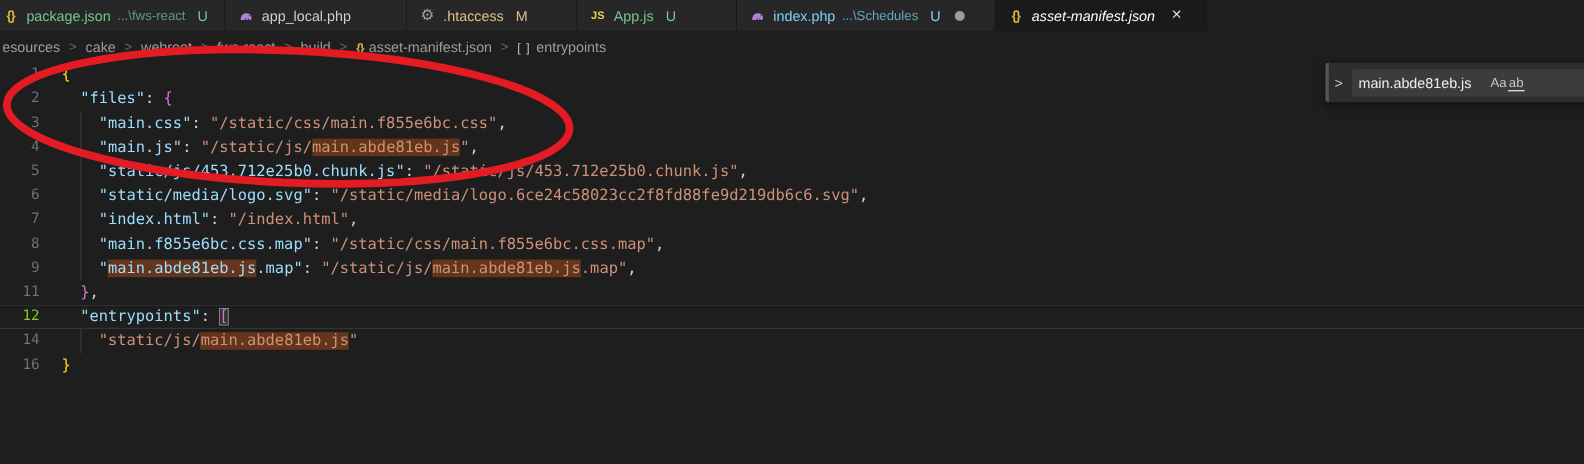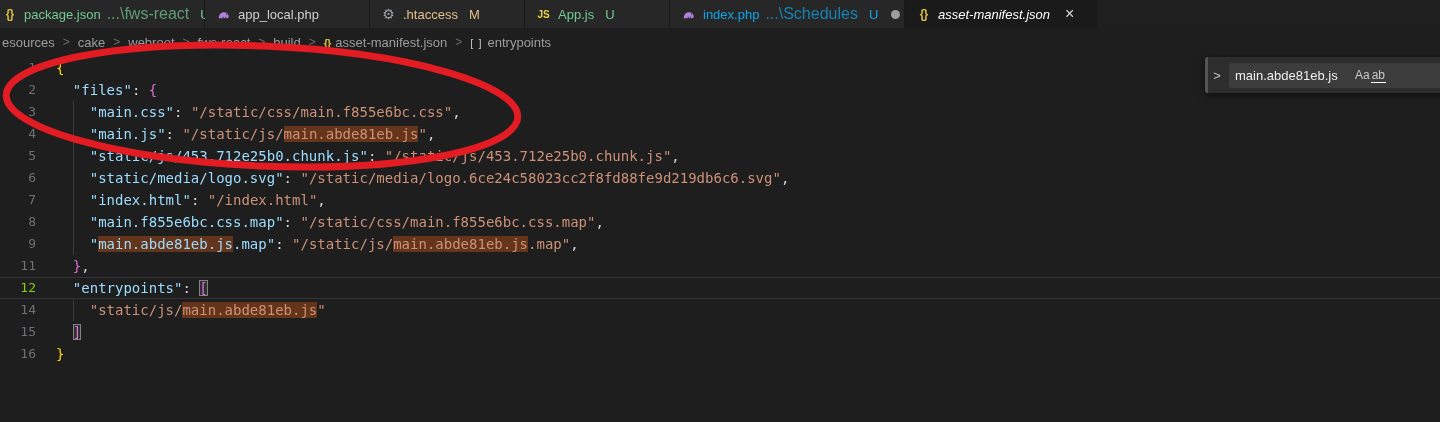--- a/index.html
+++ b/index.html
@@ -18,21 +18,21 @@
     background:#272727;border-right:1px solid #181818;
     font-size:13px;box-sizing:border-box;flex:0 0 auto;cursor:pointer;white-space:nowrap;
   }
   .tab.active{background:#1a1a1a;}
   .tab.active .tlabel{font-style:italic;}
   .ticon{width:17px;display:inline-flex;justify-content:center;align-items:center;flex:0 0 auto;}
   .tab:first-child .ticon{margin-left:-9px;}
   .g-json{color:#d7ba3d;font-weight:bold;font-size:12px;letter-spacing:-1px;}
   .g-gear{color:#9aa0a6;font-family:"DejaVu Sans",sans-serif;font-size:14px;}
   .g-js{color:#e8d44d;font-weight:bold;font-size:10px;}
-  .tdesc{font-size:16px;opacity:.72;}
+  .tdesc{font-size:12px;opacity:.72;}
   .tbadge{margin-left:5px;}
   .tdot{width:9px;height:9px;border-radius:50%;background:#9d9d9d;margin-left:7px;flex:0 0 auto;}
   .tclose{margin-left:9px;color:#dcdcdc;font-size:16px;line-height:1;font-style:normal;}
   
   .breadcrumb{
     position:absolute;top:28px;left:0;width:1440px;height:28px;
     display:flex;align-items:center;font-size:13px;color:#9d9d9d;
     padding-left:2px;box-sizing:border-box;white-space:nowrap;
   }
   .bc-item{cursor:pointer;}
@@ -105,21 +105,21 @@
       <span class="tlabel">.htaccess</span>
       <span class="tbadge">M</span>
     </div>
     <div class="tab" style="width: 145px; color: rgb(115, 201, 145);">
       <span class="ticon">
         <span class="g-js">JS</span>
       </span>
       <span class="tlabel">App.js</span>
       <span class="tbadge">U</span>
     </div>
-    <div class="tab" style="width: 235px; color: #0ea5e9;">
+    <div class="tab" style="width: 235px; color: #7dd3fc;">
       <span class="ticon">
         <svg width="15" height="15" viewBox="0 0 16 16">
           <path fill="#b180d7" d="M3 12 C3 8 5 5.5 8.5 5.5 C11.5 5.5 13.5 7.5 13.5 10 C13.5 11.3 12.8 12 11.8 12 L11 12 L10.7 10.3 L9.8 10.4 L10.1 12 L8.3 12 L8 10.3 L7.1 10.4 L7.4 12 Z"></path>
           <circle cx="11.4" cy="7.6" r=".6" fill="#1f1f20"></circle>
         </svg>
       </span>
       <span class="tlabel">index.php</span>
       <span class="tdesc">...\Schedules</span>
       <span class="tbadge">U</span>
       <span class="tdot"></span>
@@ -153,21 +153,20 @@
     <div class="line"><span class="ln">3</span><span class="code"><span class="guide"></span><span class="p">    </span><span class="k">"main.css"</span><span class="p">: </span><span class="s">"/static/css/main.f855e6bc.css"</span><span class="p">,</span></span></div>
     <div class="line"><span class="ln">4</span><span class="code"><span class="guide"></span><span class="p">    </span><span class="k">"main.js"</span><span class="p">: </span><span class="s">"/static/js/</span><span class="s m">main.abde81eb.js</span><span class="s">"</span><span class="p">,</span></span></div>
     <div class="line"><span class="ln">5</span><span class="code"><span class="guide"></span><span class="p">    </span><span class="k">"static/js/453.712e25b0.chunk.js"</span><span class="p">: </span><span class="s">"/static/js/453.712e25b0.chunk.js"</span><span class="p">,</span></span></div>
     <div class="line"><span class="ln">6</span><span class="code"><span class="guide"></span><span class="p">    </span><span class="k">"static/media/logo.svg"</span><span class="p">: </span><span class="s">"/static/media/logo.6ce24c58023cc2f8fd88fe9d219db6c6.svg"</span><span class="p">,</span></span></div>
     <div class="line"><span class="ln">7</span><span class="code"><span class="guide"></span><span class="p">    </span><span class="k">"index.html"</span><span class="p">: </span><span class="s">"/index.html"</span><span class="p">,</span></span></div>
     <div class="line"><span class="ln">8</span><span class="code"><span class="guide"></span><span class="p">    </span><span class="k">"main.f855e6bc.css.map"</span><span class="p">: </span><span class="s">"/static/css/main.f855e6bc.css.map"</span><span class="p">,</span></span></div>
     <div class="line"><span class="ln">9</span><span class="code"><span class="guide"></span><span class="p">    </span><span class="k">"</span><span class="k m">main.abde81eb.js</span><span class="k">.map"</span><span class="p">: </span><span class="s">"/static/js/</span><span class="s m">main.abde81eb.js</span><span class="s">.map"</span><span class="p">,</span></span></div>
     <div class="line"><span class="ln">11</span><span class="code"><span class="p">  </span><span class="v">}</span><span class="p">,</span></span></div>
     <div class="line active"><span class="ln">12</span><span class="code"><span class="p">  </span><span class="k">"entrypoints"</span><span class="p">: </span><span class="vx">[</span></span></div>
     <div class="line"><span class="ln">14</span><span class="code"><span class="guide"></span><span class="p">    </span><span class="s">"static/js/</span><span class="s m">main.abde81eb.js</span><span class="s">"</span></span></div>
-    <div class="line"><span class="ln">15</span><span class="code"><span class="p">  </span><span class="vx">]</span></span></div>
     <div class="line"><span class="ln">16</span><span class="code"><span class="y">}</span></span></div>
   </div>
 
 <div class="find-widget">
   <span class="find-sash"></span>
   <span class="find-chevron">&gt;</span>
   <div class="find-input">
     <input type="text" value="main.abde81eb.js" style="">
     <div class="find-opts">
       <span class="find-opt opt-mc">Aa</span>

